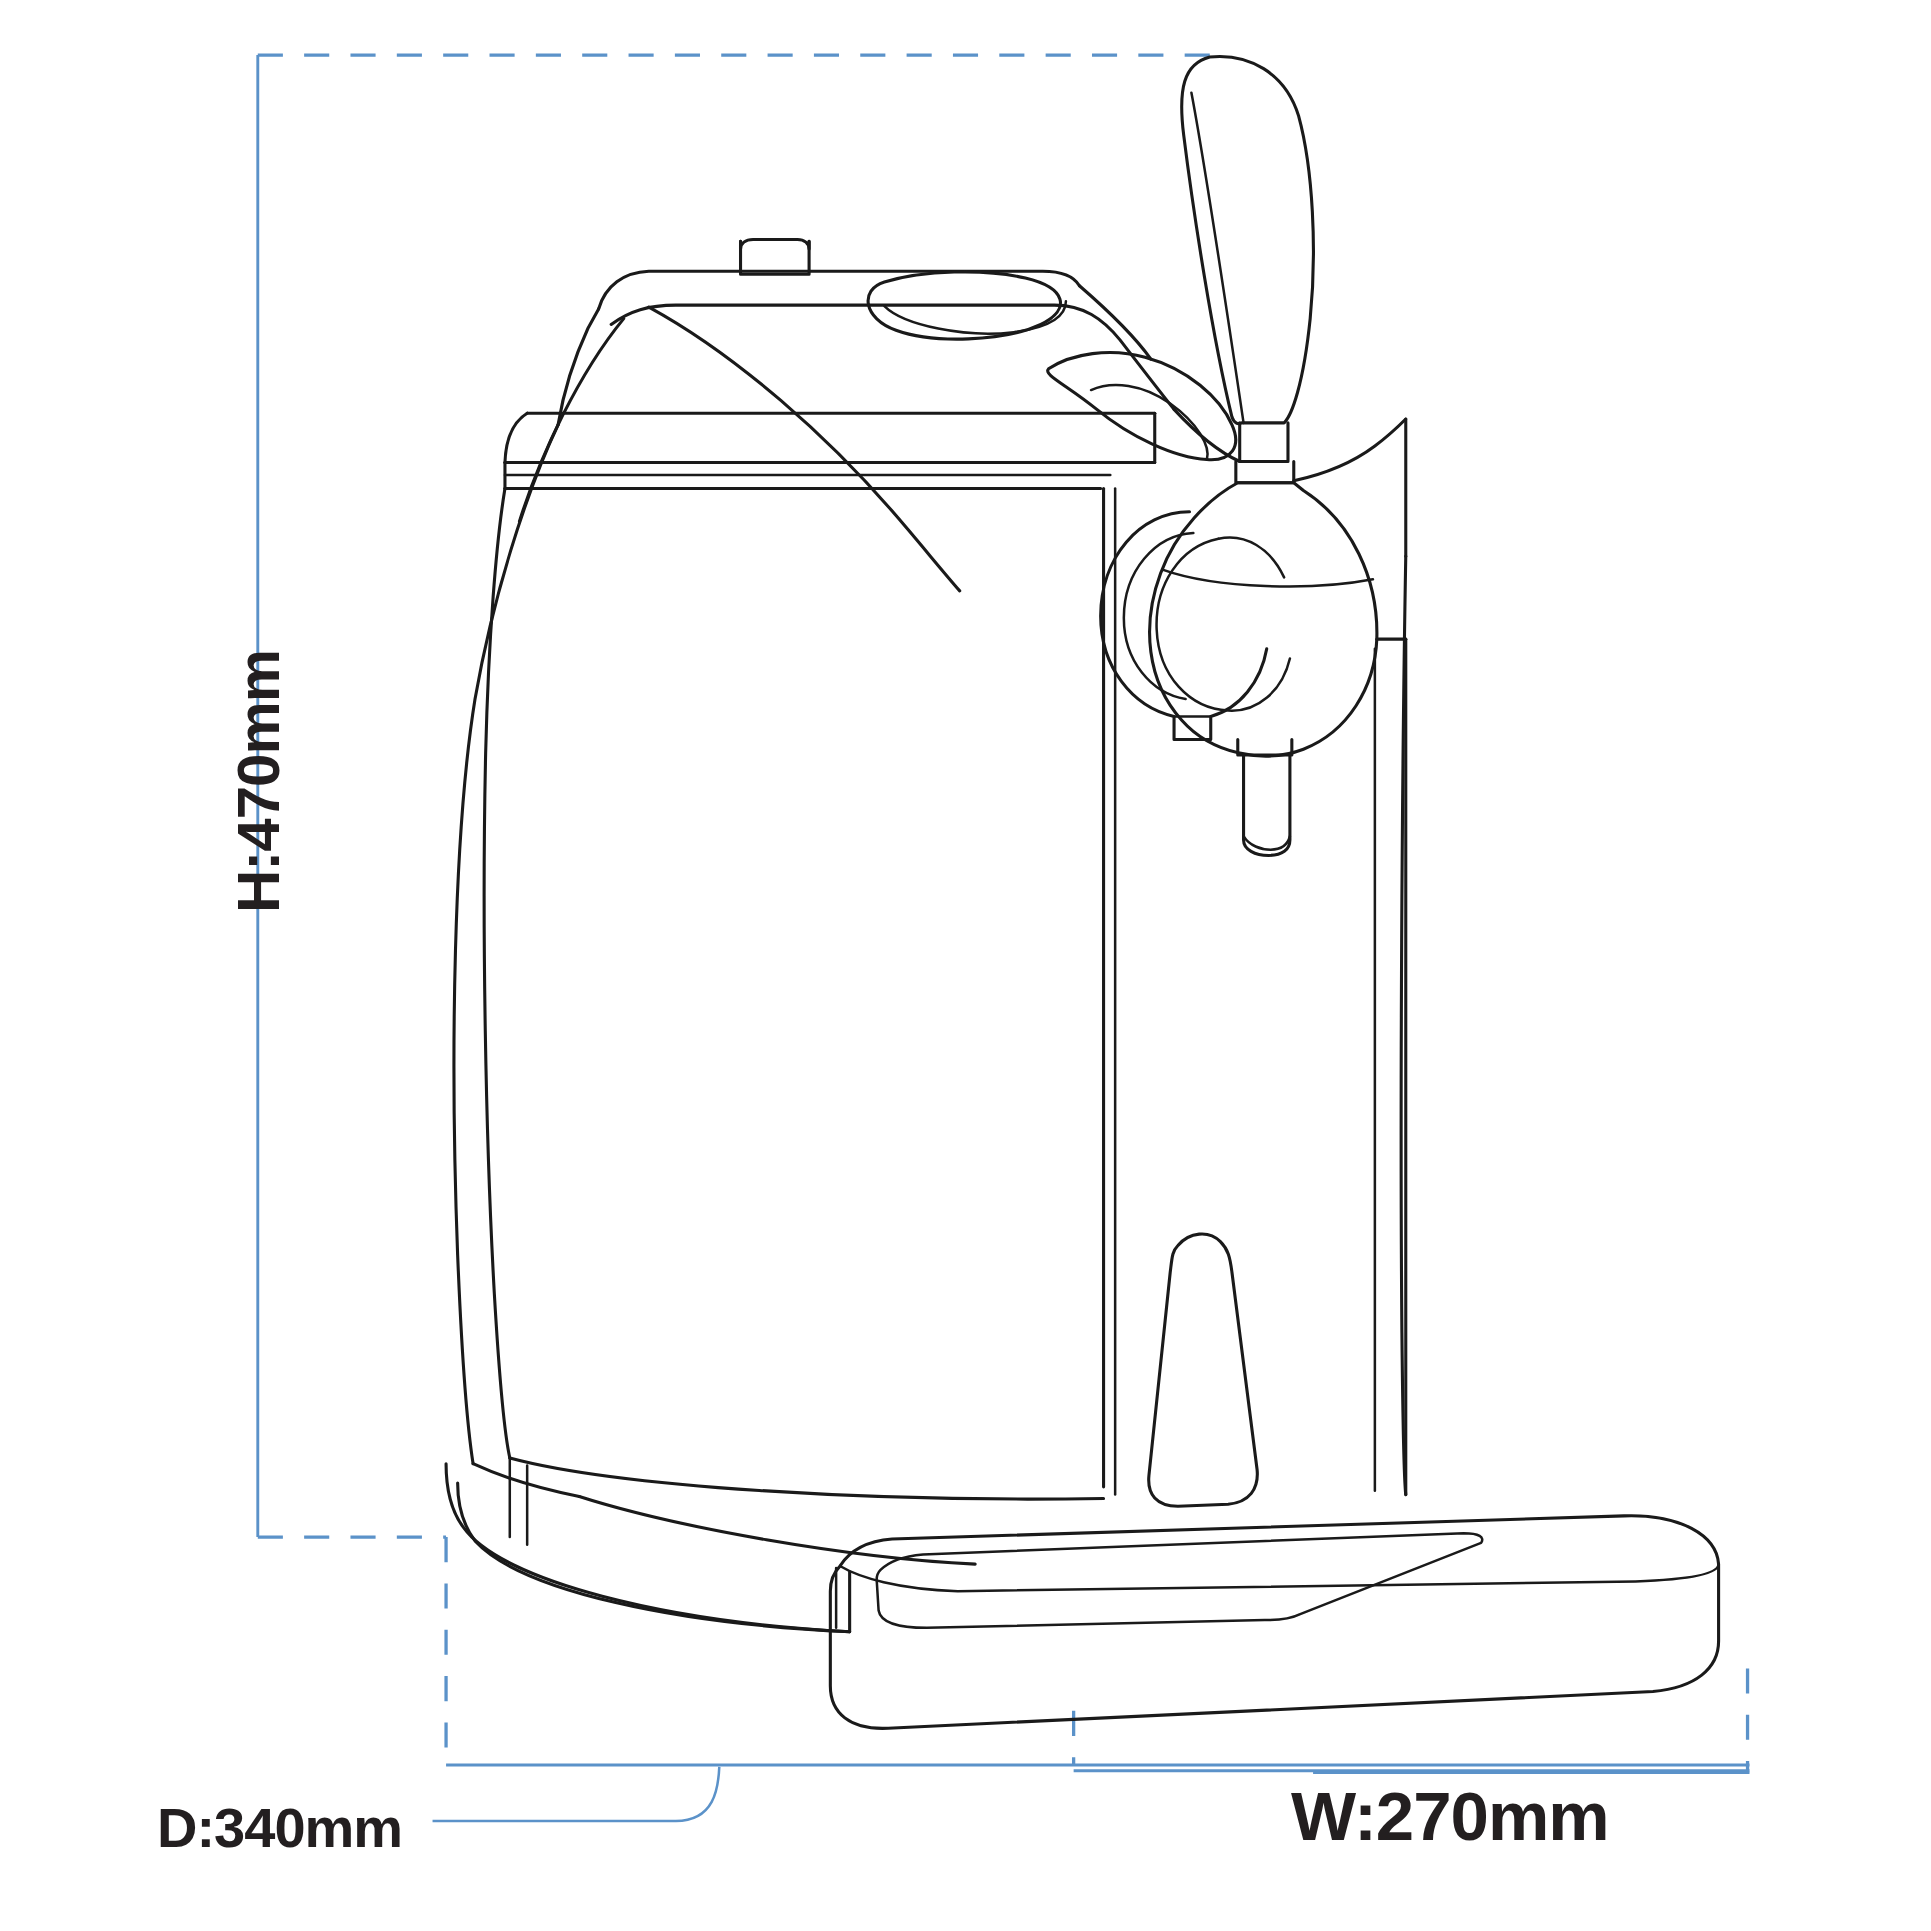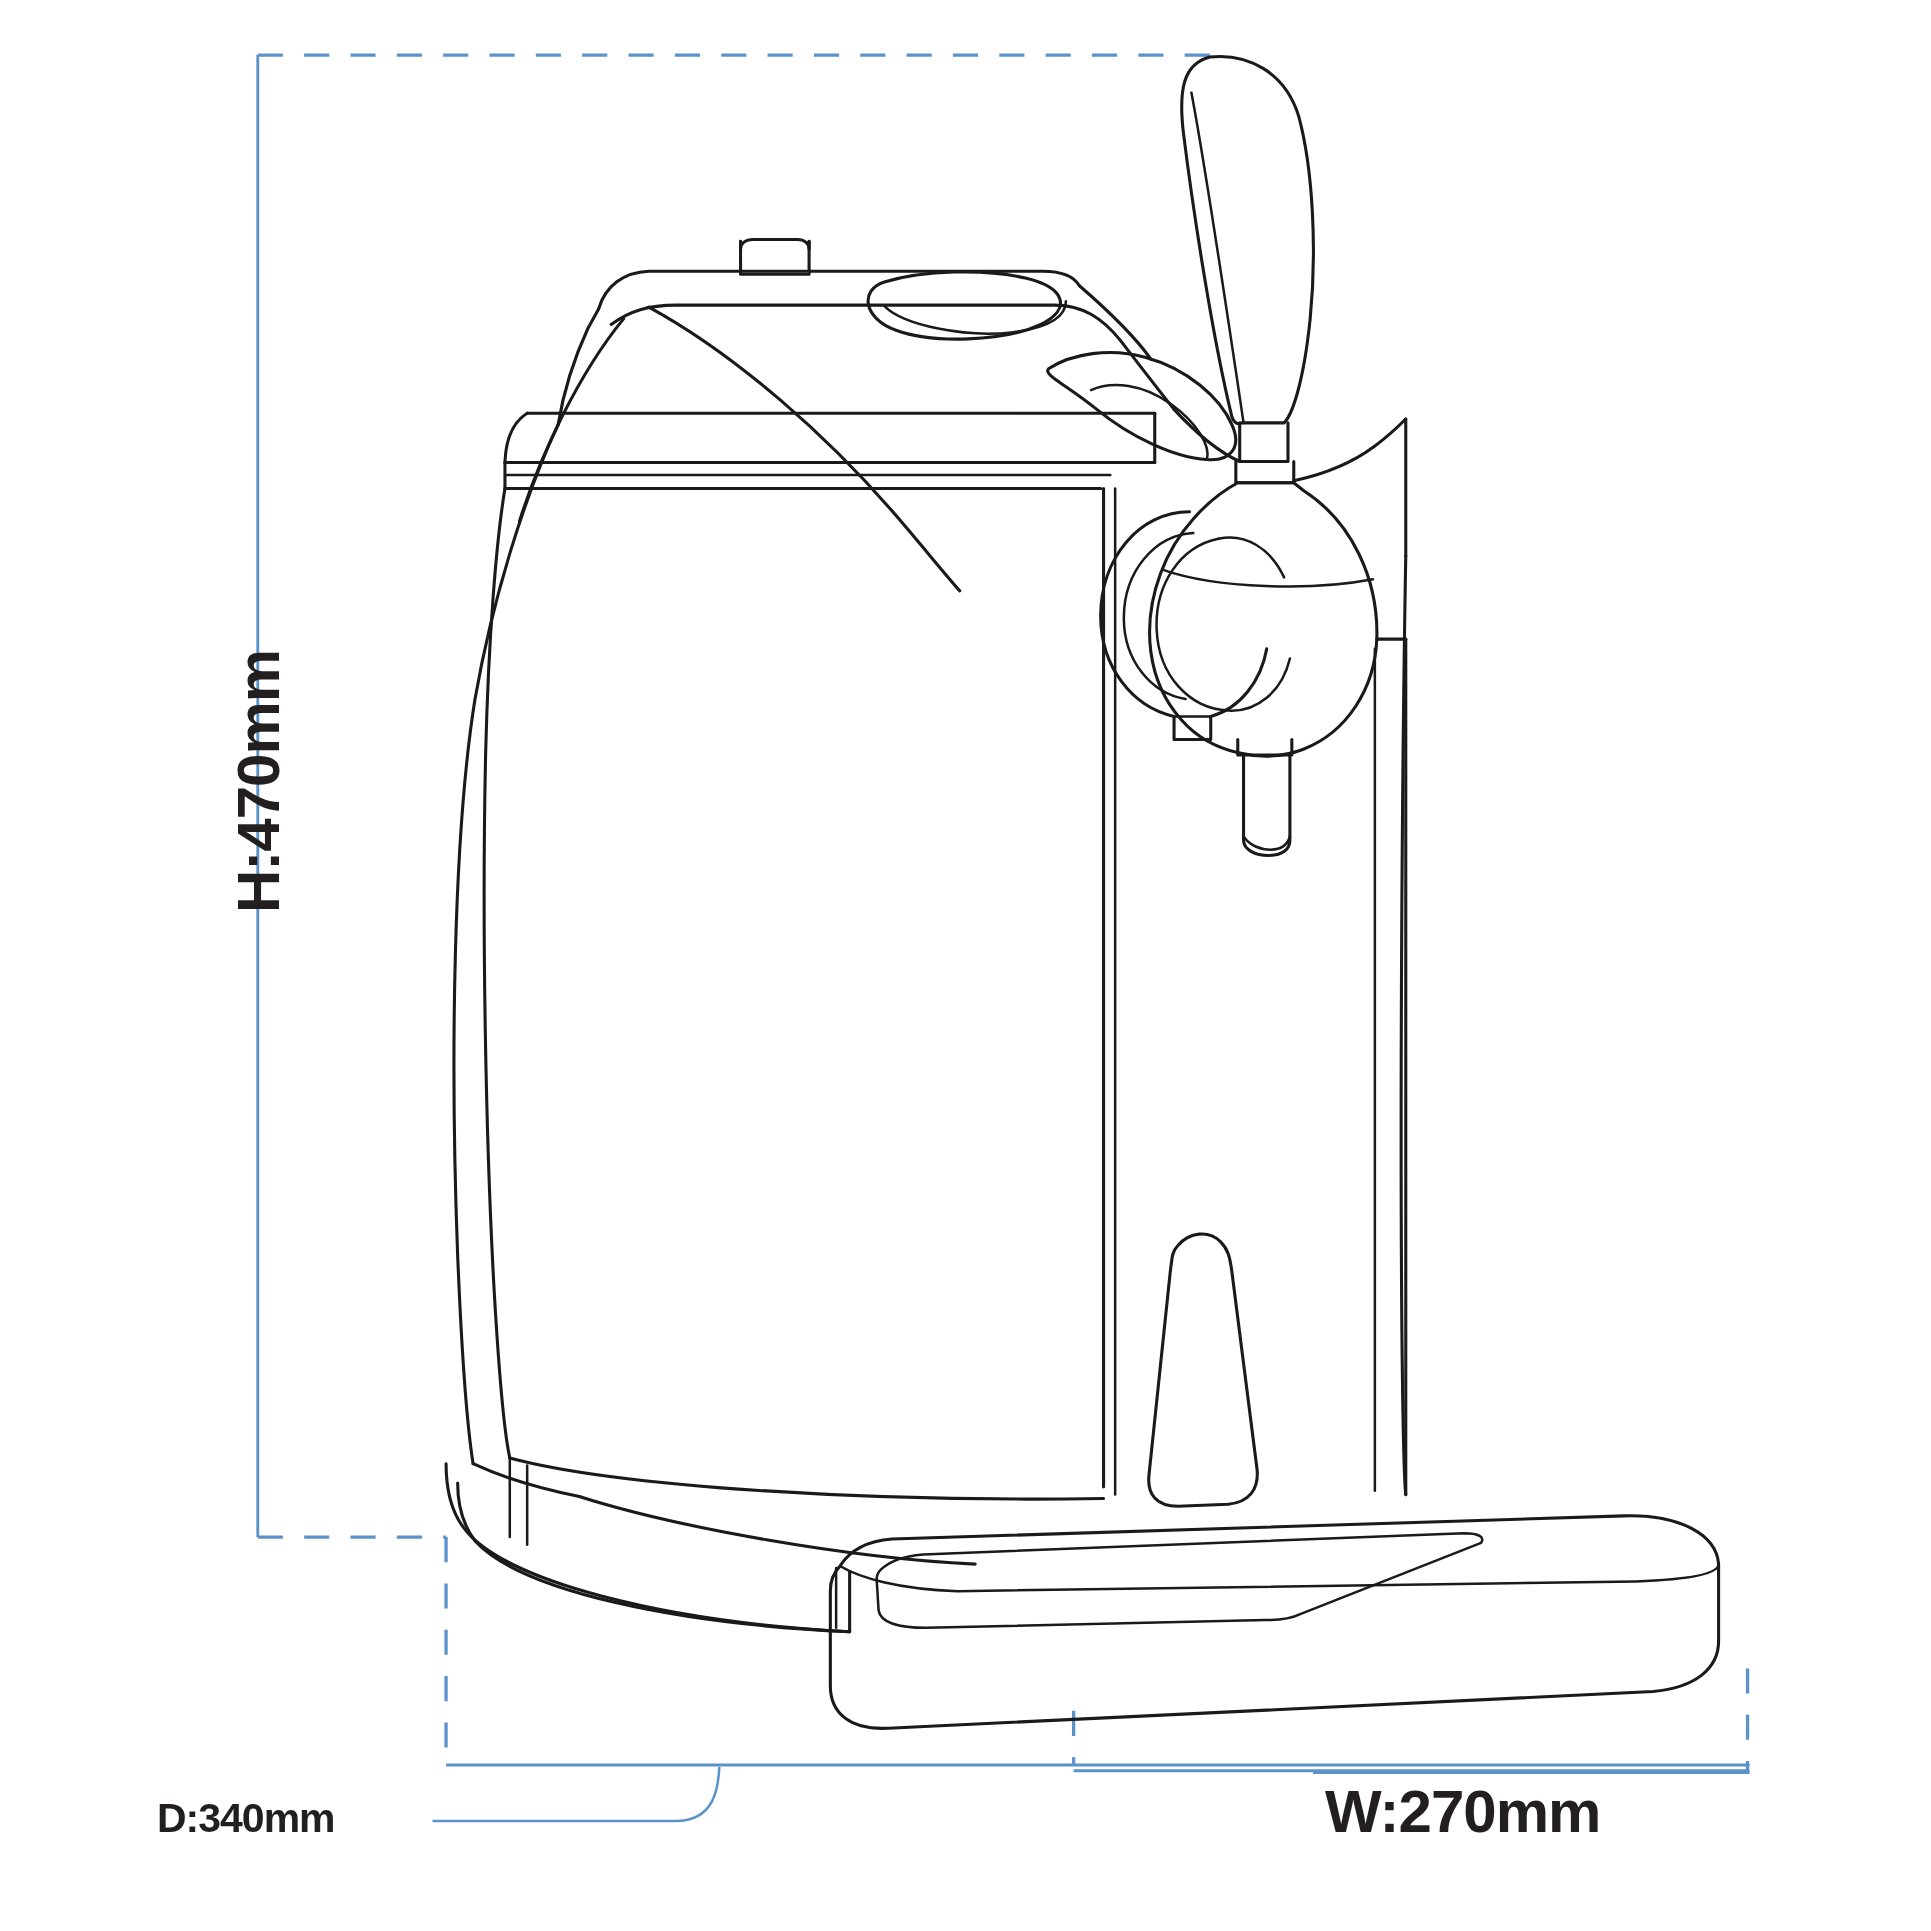--- a/index.html
+++ b/index.html
@@ -34,27 +34,27 @@
     white-space: nowrap;
     color: #231f20;
   }
   #label-h {
     font-size: 60px;
     left: 0;
     top: 0;
     transform-origin: left top;
   }
   #label-d {
-    font-size: 41px;
+    font-size: 56px;
     left: 157px;
     top: 1795px;
   }
   #label-w {
-    font-size: 60px;
-    left: 1325px;
+    font-size: 69px;
+    left: 1291px;
     top: 1777px;
     text-align: center;
   }
   .outline {
     fill: none;
     stroke: #1a1a1a;
     stroke-width: 3.2;
     stroke-linejoin: round;
     stroke-linecap: round;
   }

